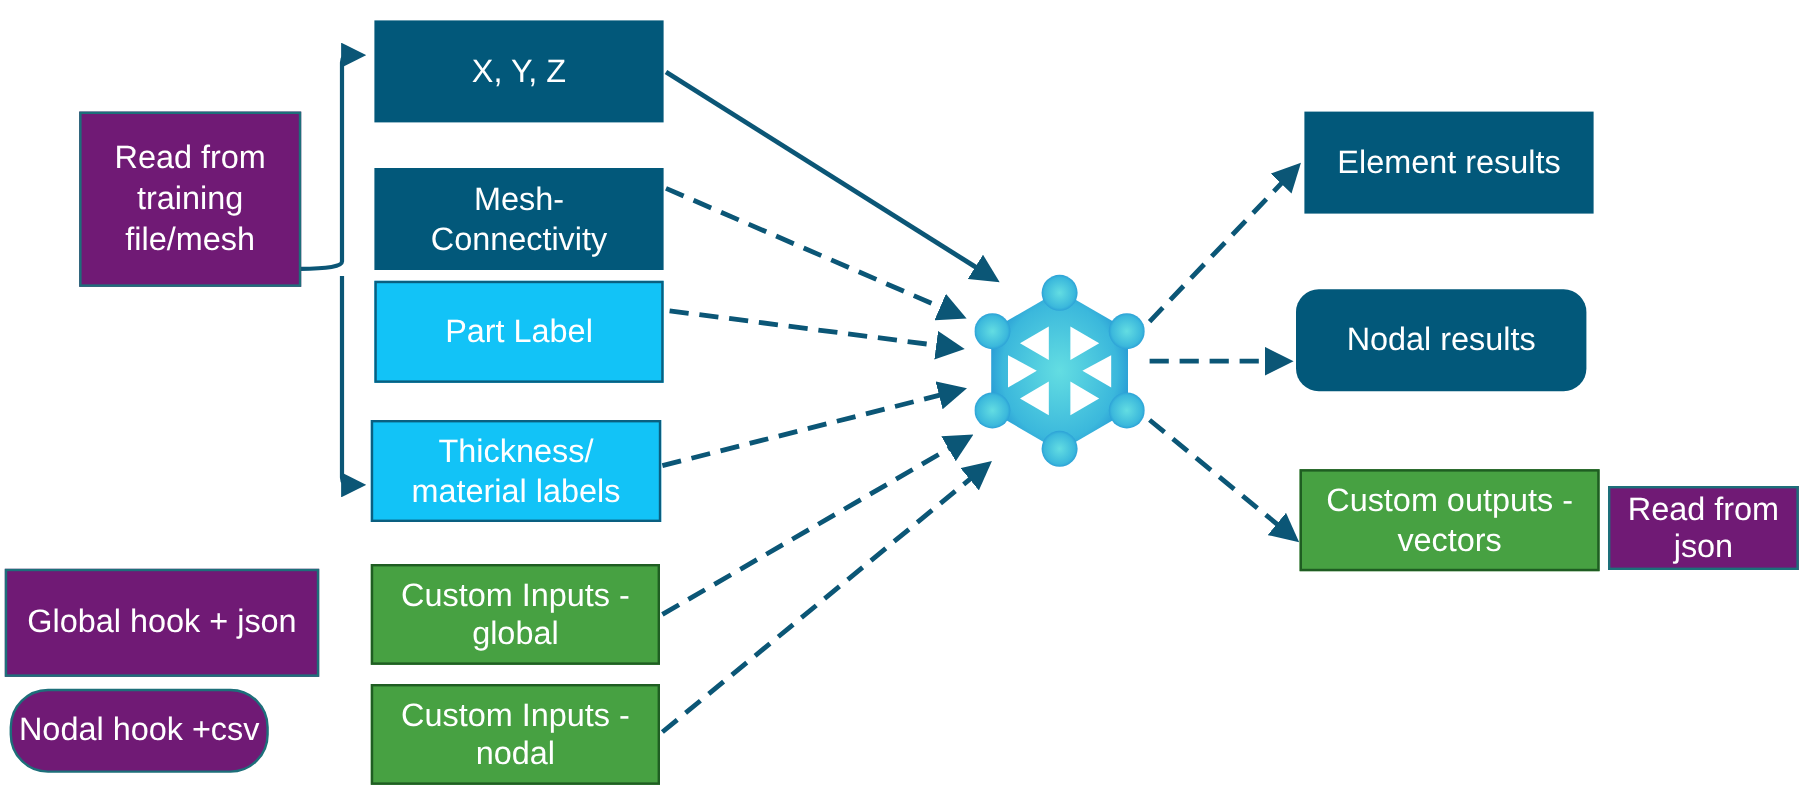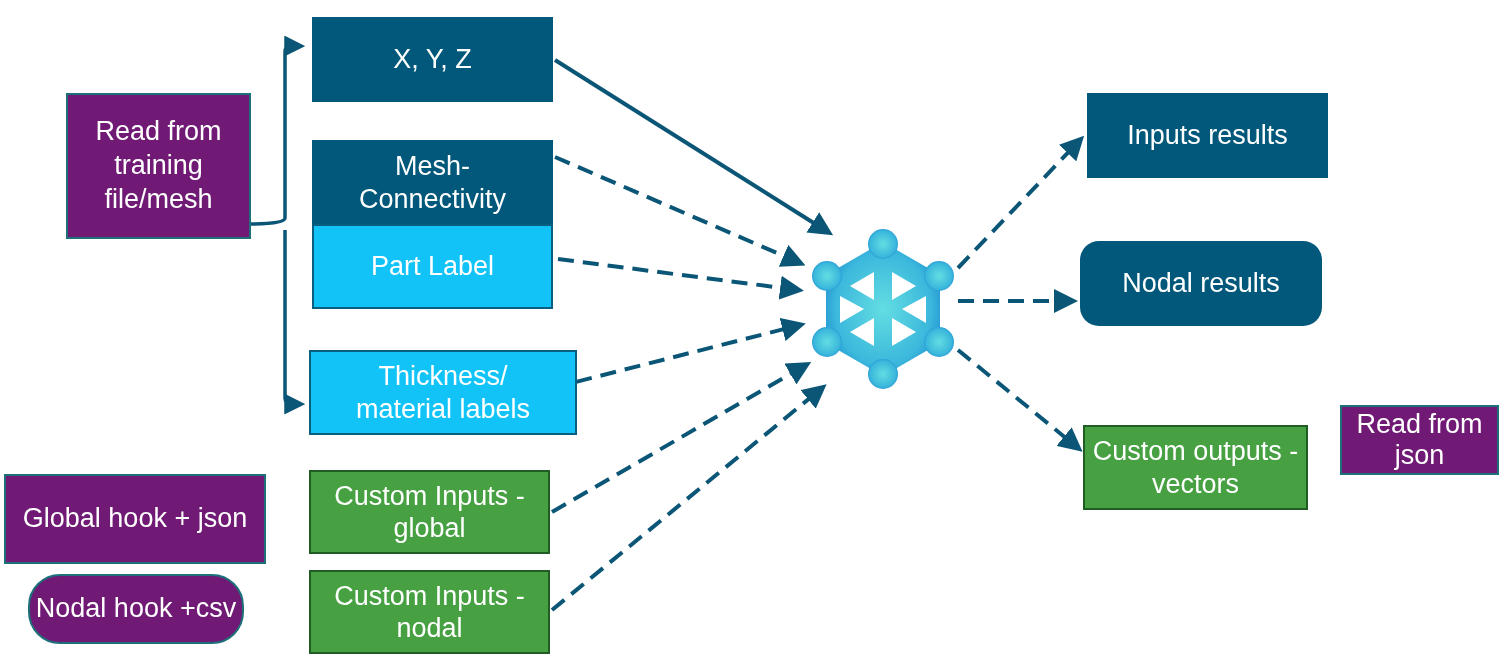--- a/index.html
+++ b/index.html
@@ -48,40 +48,40 @@
 file/mesh</span>
 </div>
 
 <div class="box dark" style="left:312px;top:17px;width:241px;height:85px;">
   <span>X, Y, Z</span>
 </div>
 <div class="box dark" style="left:312px;top:117px;width:241px;height:85px;line-height:1.2;margin-top:23px;">
   <span>Mesh-
 Connectivity</span>
 </div>
-<div class="box sky" style="left:312px;top:224px;width:241px;height:85px;">
+<div class="box sky" style="left:312px;top:234px;width:241px;height:85px;">
   <span>Part Label</span>
 </div>
-<div class="box sky" style="left:309px;top:350px;width:268px;height:85px;line-height:1.2;">
+<div class="box sky" style="left:309px;top:350px;width:242px;height:85px;line-height:1.2;">
   <span>Thickness/
 material labels</span>
 </div>
 <div class="box green" style="left:309px;top:470px;width:241px;height:84px;line-height:1.2;">
   <span>Custom Inputs -
 global</span>
 </div>
 <div class="box green" style="left:309px;top:570px;width:241px;height:84px;line-height:1.2;">
   <span>Custom Inputs -
 nodal</span>
 </div>
 
 <div class="box cyan" style="left:4px;top:474px;width:262px;height:90px;">
   <span>Global hook + json</span>
 </div>
-<div class="box cyan" style="left:28px;top:574px;width:216px;height:70px;border-radius:32px;">
+<div class="box cyan" style="left:8px;top:574px;width:216px;height:70px;border-radius:32px;">
   <span>Nodal hook +csv</span>
 </div>
 
 <svg id="hub" viewBox="0 0 142 162">
   <defs>
     <radialGradient id="hg" cx="50%" cy="50%" r="60%">
       <stop offset="0%" stop-color="#63dde2"></stop>
       <stop offset="70%" stop-color="#3bb8dc"></stop>
       <stop offset="100%" stop-color="#1a86d0"></stop>
     </radialGradient>
@@ -99,25 +99,25 @@
     <polygon points="38,58 62,44 62,72"></polygon>
     <polygon points="80,44 104,58 80,72"></polygon>
     <polygon points="28,68 52,81 28,95"></polygon>
     <polygon points="114,68 114,95 90,81"></polygon>
     <polygon points="38,104 62,90 62,118"></polygon>
     <polygon points="80,90 104,104 80,118"></polygon>
   </g>
 </svg>
 
 <div class="box dark" style="left:1087px;top:93px;width:241px;height:85px;">
-  <span>Inputs results</span>
+  <span>Element results</span>
 </div>
 <div class="box dark" style="left:1080px;top:241px;width:242px;height:85px;border-radius:19px;">
   <span>Nodal results</span>
 </div>
-<div class="box green" style="left:1083px;top:425px;width:225px;height:85px;line-height:1.2;">
+<div class="box green" style="left:1083px;top:391px;width:250px;height:85px;line-height:1.2;">
   <span>Custom outputs -
 vectors</span>
 </div>
 <div class="box cyan" style="left:1340px;top:405px;width:159px;height:70px;line-height:1.15;align-items:flex-start;padding-top:2px;">
   <span>Read from
 json</span>
 </div>
 
 </body></html>

